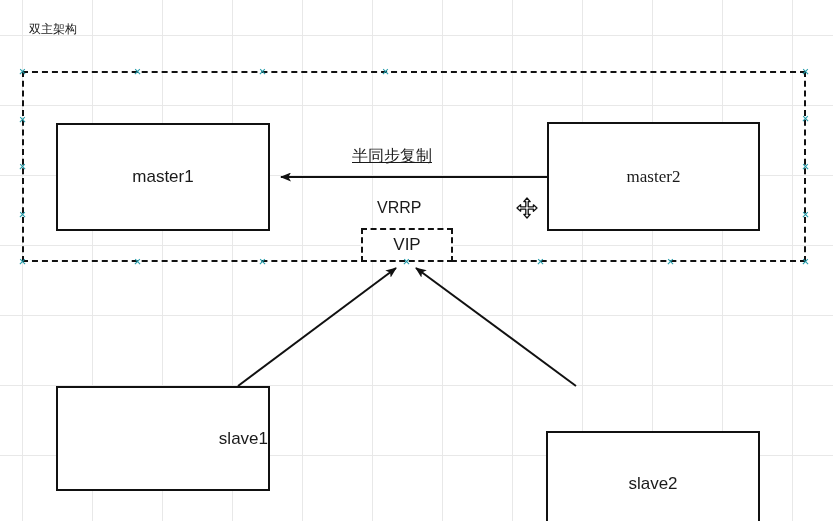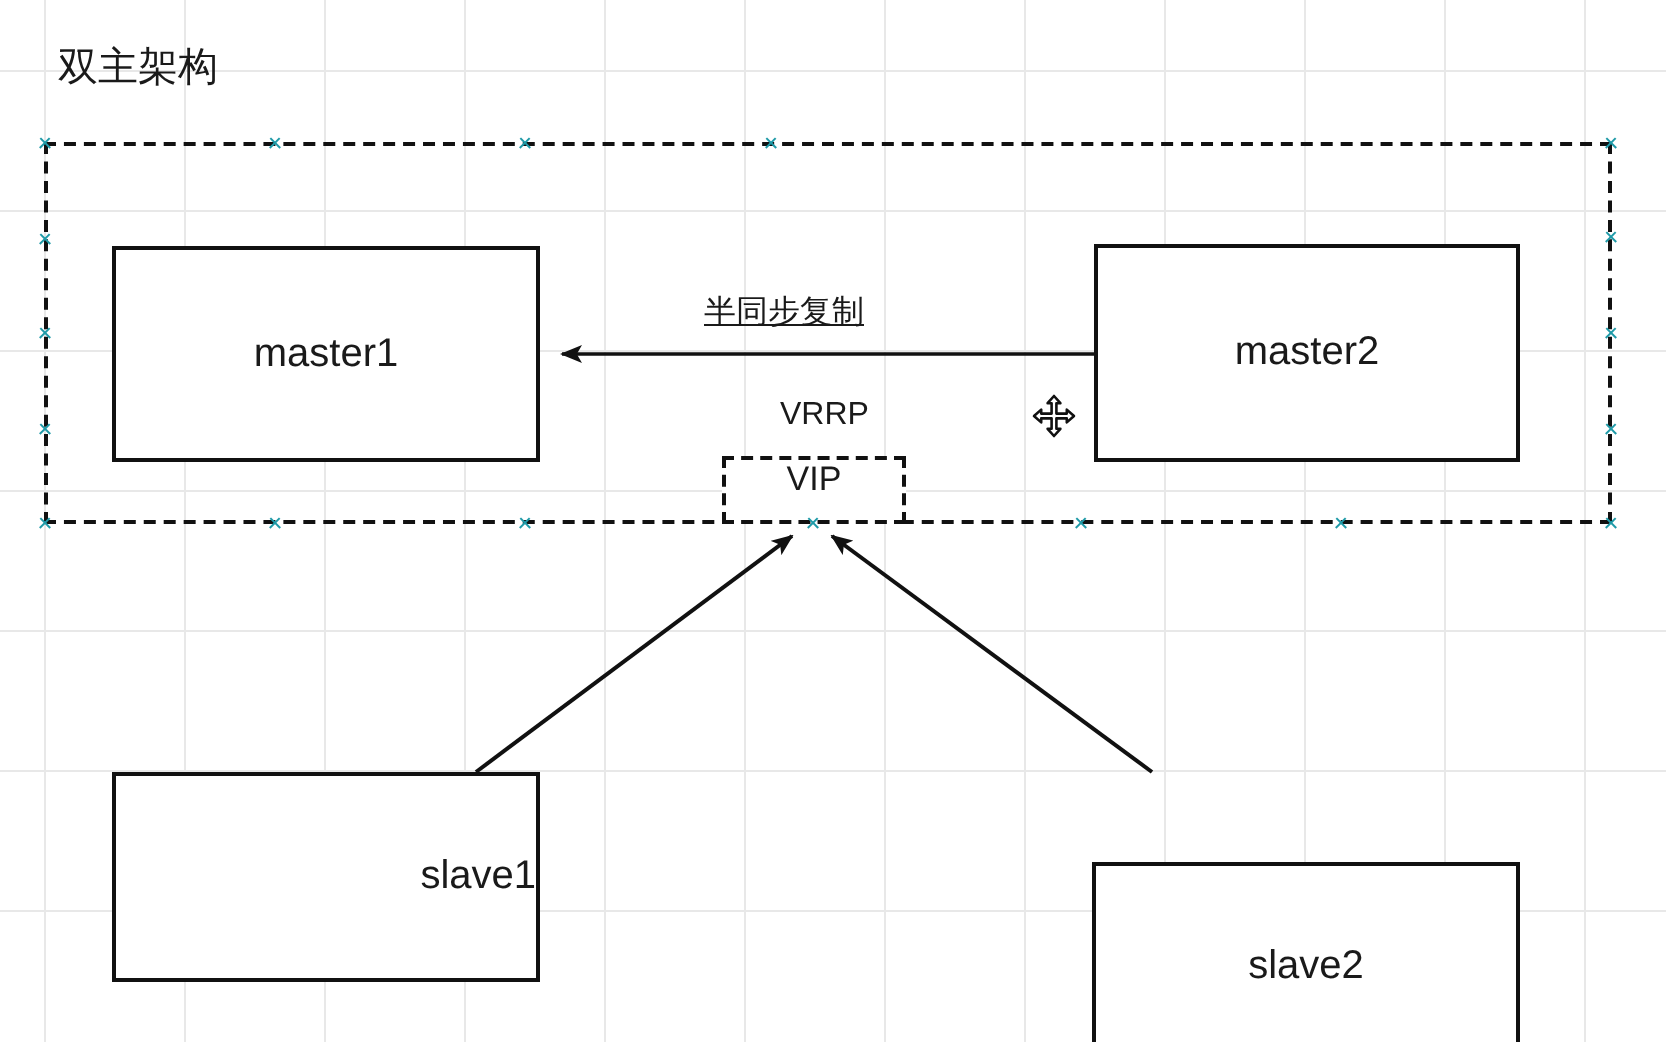--- a/index.html
+++ b/index.html
@@ -17,21 +17,21 @@
       linear-gradient(to right, #e8e8e8 1px, transparent 1px),
       linear-gradient(to bottom, #e8e8e8 1px, transparent 1px);
     background-size: 70px 70px;
     background-position: 22px 35px;
     font-family: "Liberation Sans", "DejaVu Sans", sans-serif;
   }
   .diagram-title {
     position: absolute;
     left: 29px;
     top: 22px;
-    font-size: 20px;
+    font-size: 12px;
     color: #1a1a1a;
     white-space: nowrap;
     line-height: 1.2;
   }
   .group-container {
     position: absolute;
     left: 22px;
     top: 71px;
     width: 784px;
     height: 191px;
@@ -40,53 +40,53 @@
     background: transparent;
   }
   .node-box {
     position: absolute;
     box-sizing: border-box;
     border: 2px solid #111111;
     background: #ffffff;
     display: flex;
     align-items: center;
     justify-content: center;
-    font-size: 20px;
+    font-size: 17px;
     color: #1a1a1a;
   }
   #node-master1 { left: 56px;  top: 123px; width: 214px; height: 108px; }
-  #node-master2 { left: 547px; top: 122px; width: 213px; height: 109px; }
+  #node-master2 { left: 547px; top: 122px; width: 213px; height: 109px; font-family: Liberation Serif, serif; }
   #node-slave1  { left: 56px;  top: 386px; width: 214px; height: 105px; justify-content: flex-end; }
   #node-slave2  { left: 546px; top: 386px; width: 214px; height: 105px; margin-top: 45px; }
   .vip-box {
     position: absolute;
     left: 361px;
     top: 228px;
     width: 92px;
     height: 34px;
     box-sizing: border-box;
     border: 2px dashed #111111;
     background: #ffffff;
     display: flex;
-    align-items: flex-start;
+    align-items: center;
     justify-content: center;
     font-size: 17px;
     color: #1a1a1a;
     z-index: 4;
   }
   .edge-label {
     position: absolute;
     font-size: 16px;
     color: #1a1a1a;
     background: transparent;
     white-space: nowrap;
     z-index: 5;
   }
   #label-replication { left: 352px; top: 146px; text-decoration: underline; }
-  #label-vrrp        { left: 390px; top: 199px; }
+  #label-vrrp        { left: 377px; top: 199px; }
   svg.overlay {
     position: absolute;
     inset: 0;
     width: 833px;
     height: 521px;
     pointer-events: none;
     z-index: 3;
   }
   .handle {
     position: absolute;

